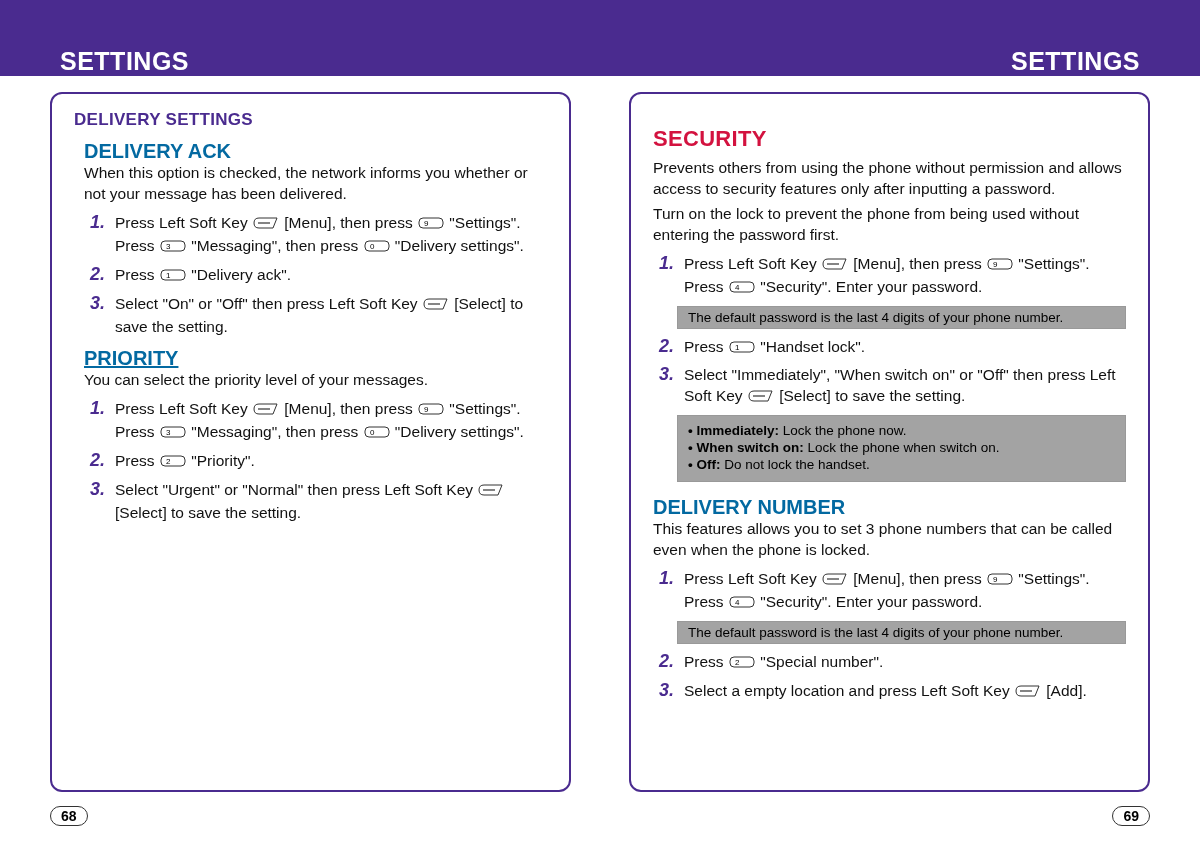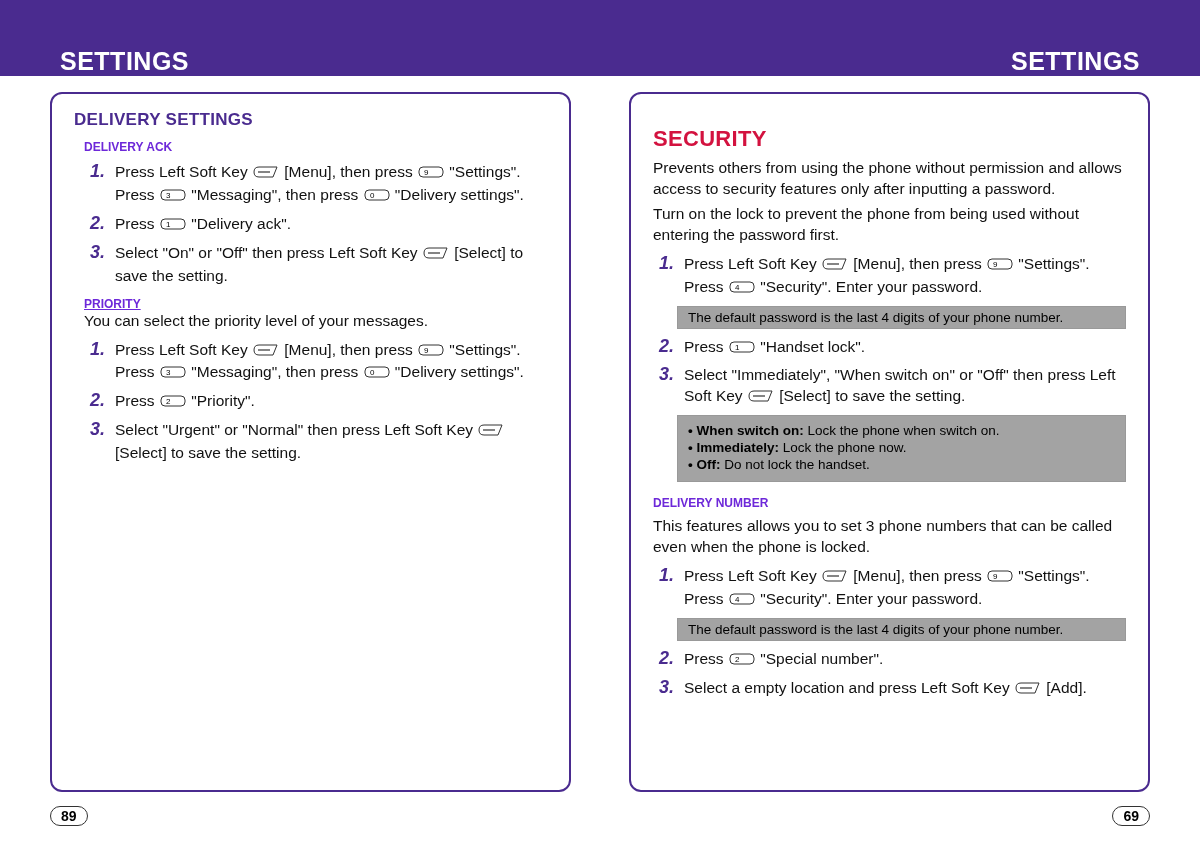--- a/index.html
+++ b/index.html
@@ -39,23 +39,23 @@
 .section-title {
   color: #4a2b8f;
   font-size: 17px;
   font-weight: 800;
   letter-spacing: 0.3px;
   margin-bottom: 6px;
   font-stretch: normal;
 }
 .section-title.red { color: #d3123f; font-size: 22px; margin-top: 16px; }
 .subhead {
-  font-size: 12px;
+  font-size: 20px;
   font-weight: 800;
-  color: #6d28d9;
+  color: #0369a1;
   margin-top: 10px;
   font-stretch: normal;
 }
 .subhead.underlined { text-decoration: underline; }
 .body, .step-text, .lead {
   font-size: 15.5px;
   color: #111;
   line-height: 1.35;
 }
 .lead { margin-bottom: 4px; }
@@ -120,20 +120,21 @@
 </div>
 
 <div class="pages">
 
   <div class="page">
     <div class="panel">
       <div class="section-title">DELIVERY SETTINGS</div>
 
       <div style="padding-left:10px">
         <div class="subhead">DELIVERY ACK</div>
+        <div class="body">When this option is checked, the network informs you whether or not your message has been delivered.</div>
 
         <div class="steps">
           <div class="step">
             <div class="num">1.</div>
             <div class="step-text">
               <span>Press Left Soft Key </span><span class="key"><svg class="softkey-svg">
                     <use href="#softkey"></use>
                   </svg></span><span> [Menu], then press </span><span class="key"><svg class="numkey-svg">
                     <use href="#numkey-base"></use>
                     <text x="6" y="9" font-size="8" font-family="Arial">9</text>
@@ -245,27 +246,27 @@
         <div class="step">
           <div class="num">3.</div>
           <div class="step-text">
             <span>Select "Immediately", "When switch on" or "Off" then press Left Soft Key </span><span class="key"><svg class="softkey-svg">
                   <use href="#softkey"></use>
                 </svg></span><span> [Select] to save the setting.</span>
           </div>
         </div>
       </div>
       <div class="notebox list">
+        <div class="row"><b>• Immediately:</b><span> Lock the phone now.</span></div>
         <div class="row"><b>• When switch on:</b><span> Lock the phone when switch on.</span></div>
-        <div class="row"><b>• Immediately:</b><span> Lock the phone now.</span></div>
         <div class="row"><b>• Off:</b><span> Do not lock the handset.</span></div>
       </div>
 
       <div class="subhead" style="margin-top:14px">DELIVERY NUMBER</div>
-      <div class="body" style="margin-top:6px">This features allows you to set 3 phone numbers that can be called even when the phone is locked.</div>
+      <div class="body" style="">This features allows you to set 3 phone numbers that can be called even when the phone is locked.</div>
 
       <div class="steps">
         <div class="step">
           <div class="num">1.</div>
           <div class="step-text">
             <span>Press Left Soft Key </span><span class="key"><svg class="softkey-svg">
                   <use href="#softkey"></use>
                 </svg></span><span> [Menu], then press </span><span class="key"><svg class="numkey-svg">
                   <use href="#numkey-base"></use>
                   <text x="6" y="9" font-size="8" font-family="Arial">9</text>
@@ -295,15 +296,15 @@
                 </svg></span><span> [Add].</span>
           </div>
         </div>
       </div>
 
     </div>
   </div>
 </div>
 
 <div class="pgnum">
-  <span class="n">89</span>
+  <span class="n">68</span>
   <span class="n">69</span>
 </div>
 
 </body></html>

